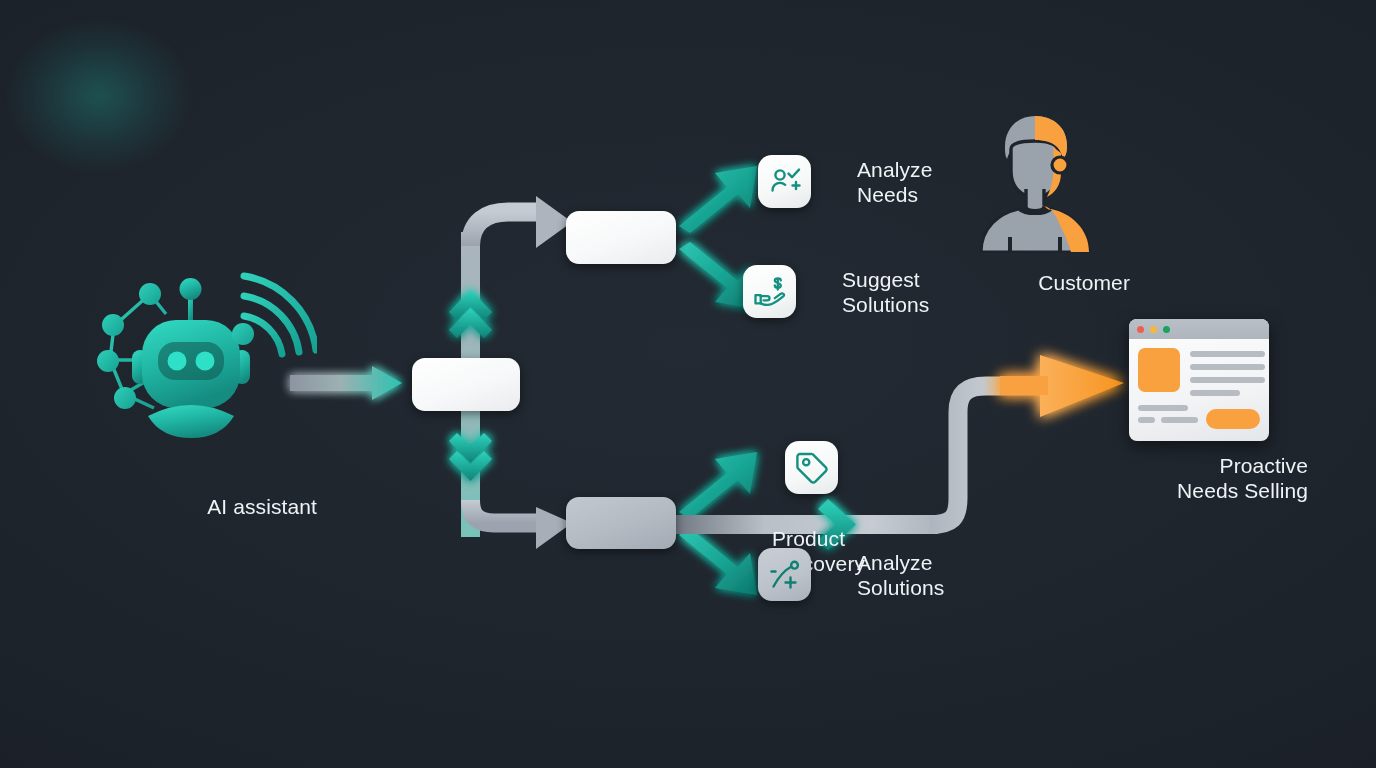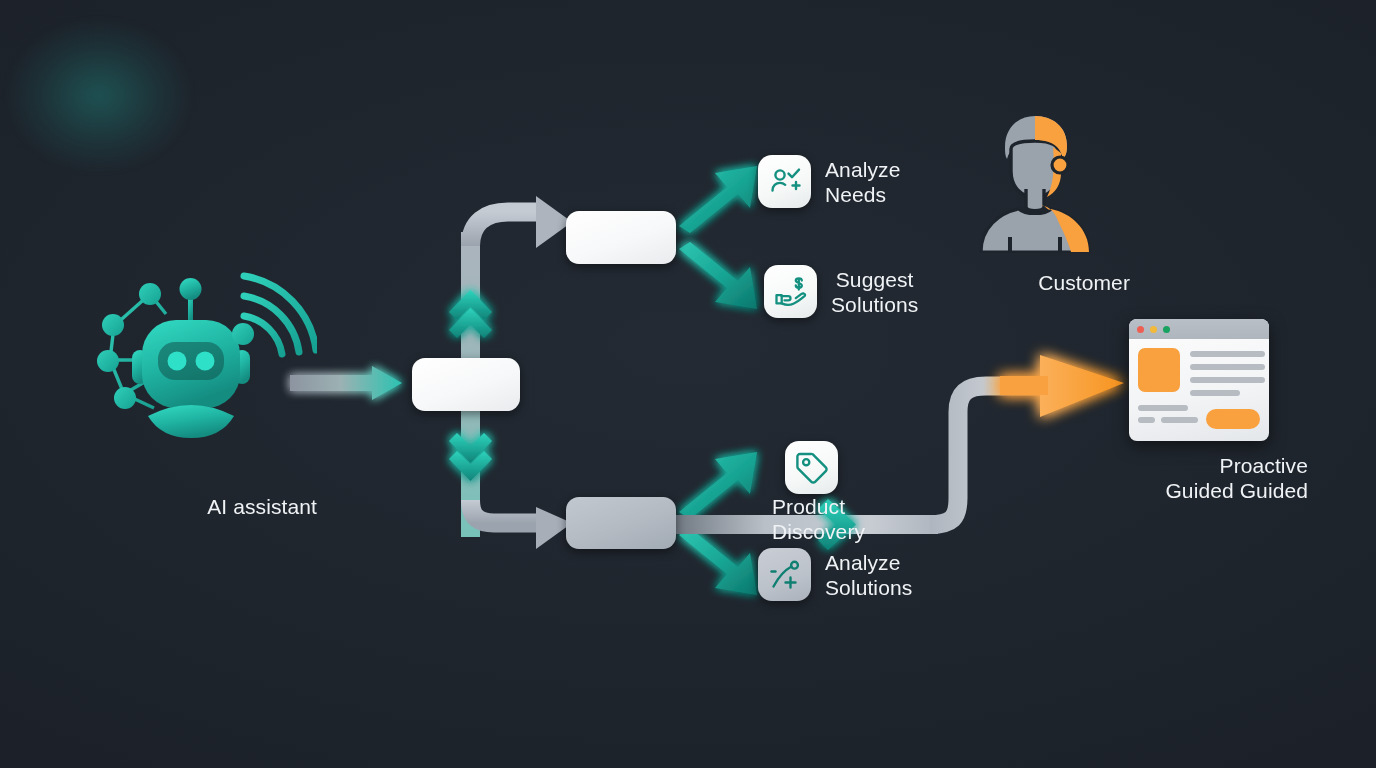--- a/index.html
+++ b/index.html
@@ -55,35 +55,35 @@
     background: linear-gradient(160deg, #ffffff 0%, #f7f8f9 55%, #e9ebee 100%);
   }
   .flowbox.gray {
     background: linear-gradient(160deg, #c2c8cf 0%, #b3bac2 55%, #a2aab4 100%);
   }
   #box-center { left: 412px; top: 358px; width: 108px; height: 53px; }
   #box-top    { left: 566px; top: 211px; width: 110px; height: 53px; }
   #box-bottom { left: 566px; top: 497px; width: 110px; height: 52px; }
 
   
-  .leaf { position: absolute; display: flex; align-items: center; }
+  .leaf { position: absolute; display: flex; align-items: center; gap: 32px; }
   .tile {
     width: 53px; height: 53px;
     border-radius: 14px;
     display: flex; align-items: center; justify-content: center;
     box-shadow: 0 3px 9px rgba(0,0,0,0.42);
     flex: 0 0 auto;
   }
   .tile.white { background: linear-gradient(160deg, #ffffff 0%, #f6f8f8 60%, #e6eaea 100%); }
   .tile.gray  { background: linear-gradient(160deg, #c9ced5 0%, #bcc2ca 60%, #aab1bb 100%); }
   .tile svg { display: block; }
   .leaf .label { margin-left: 14px; }
 
   #leaf-analyze-needs     { left: 758px; top: 155px; }
-  #leaf-suggest-solutions { left: 764px; top: 265px; text-align: center; }
+  #leaf-suggest-solutions { left: 743px; top: 265px; }
   #leaf-product-discovery { left: 758px; top: 441px; flex-direction: column; }
   #leaf-analyze-solutions { left: 758px; top: 548px; }
 
   
   #customer-fig { left: 975px; top: 113px; width: 120px; height: 140px; }
   #customer-label { left: 940px; top: 270px; width: 190px; }
 
   
   #browser { left: 1129px; top: 319px; width: 140px; height: 122px;
     border-radius: 8px;
@@ -404,15 +404,15 @@
           <div id="bl-short-row">
             <div class="gline" style="width:17px"></div>
             <div class="gline" style="width:37px"></div>
           </div>
         </div>
         <div id="cta" style="background:#f9a03f"></div>
       </div>
     </div>
   </div>
   <div id="proactive-label" class="abs label label-center">Proactive
-Guided Guided</div>
+Needs Selling</div>
 
 </div>
 
 </body></html>

